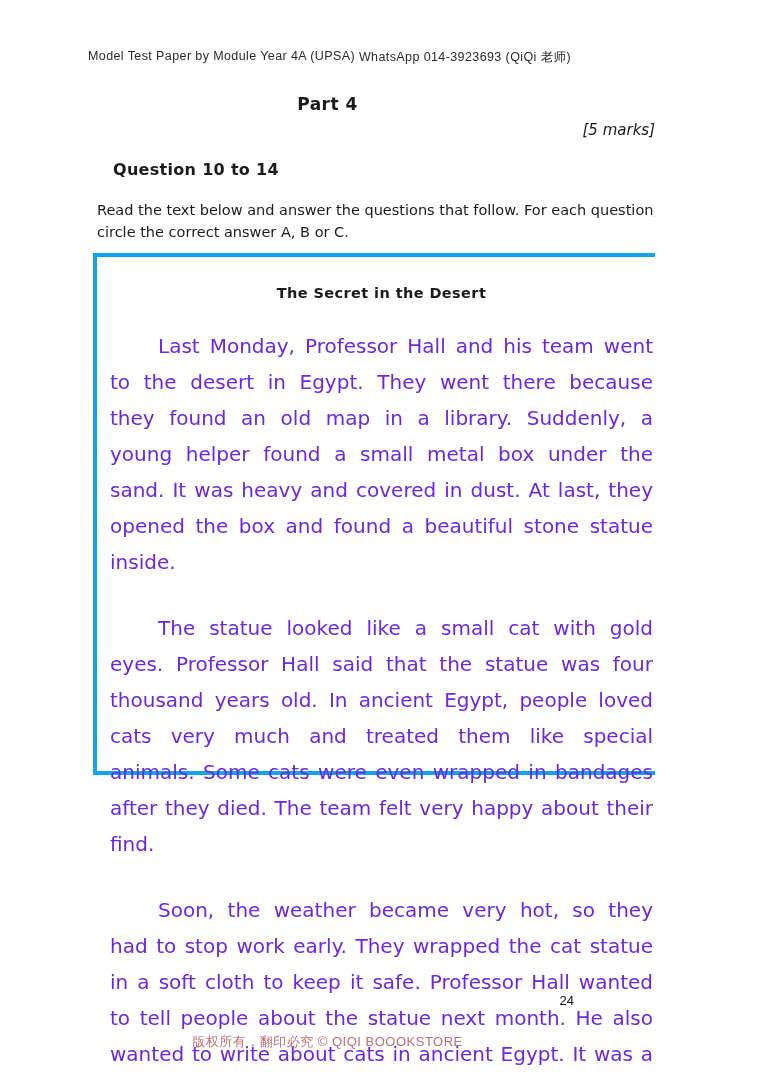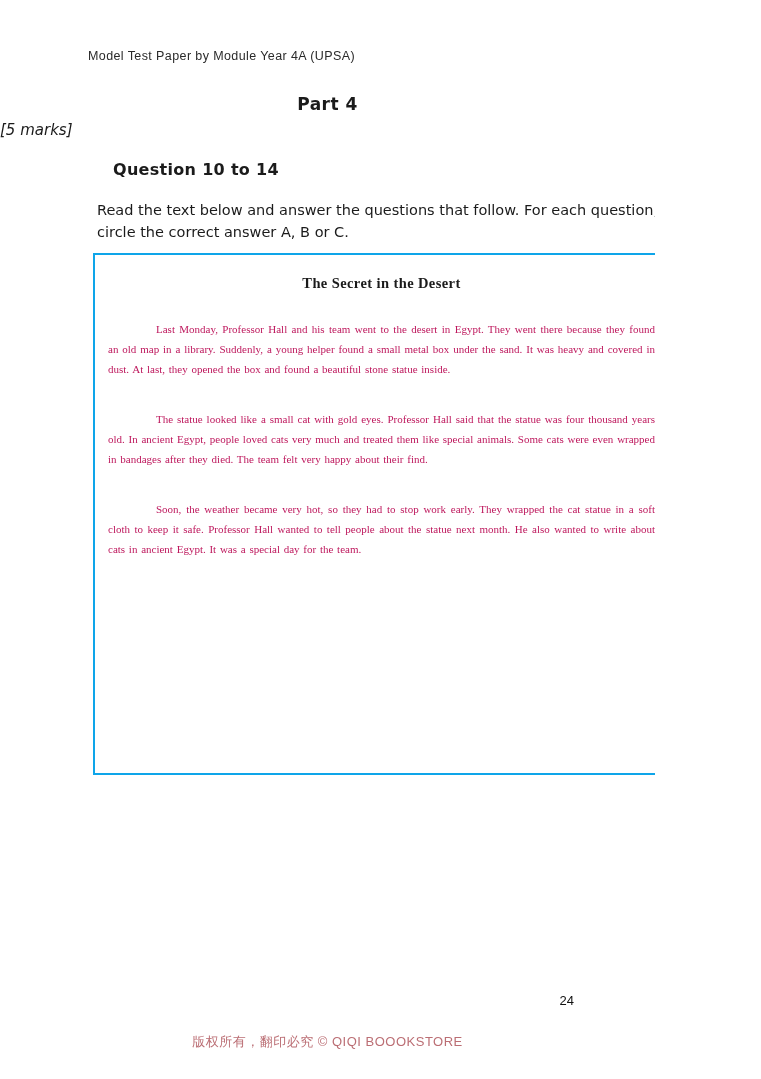--- a/index.html
+++ b/index.html
@@ -33,21 +33,21 @@
     text-align: center;
     font-weight: 700;
     font-size: 17px;
     letter-spacing: 0.5px;
   }
   .marks-label {
     position: absolute;
     top: 121px;
     left: 0;
     width: 100%;
-    text-align: left;
+    text-align: right;
     font-style: italic;
     font-size: 15px;
   }
   .question-heading {
     position: absolute;
     top: 160px;
     left: 97px;
     font-weight: 700;
     font-size: 16px;
     letter-spacing: 0.3px;
@@ -60,39 +60,38 @@
     width: 575px;
     font-size: 14.5px;
     line-height: 22px;
   }
   .passage-box {
     position: absolute;
     top: 253px;
     left: 93px;
     width: 577px;
     height: 522px;
-    border: 2px solid #0ea5e9;
-    padding: 4px 13px;
-    font-family: Liberation Serif, serif;
+    border: 4px solid #0ea5e9;
+    padding: 12px 13px;
   }
   .passage-title {
     margin-top: 16px;
     text-align: center;
     font-weight: 700;
     font-size: 14.5px;
     letter-spacing: 0.4px;
   }
   .passage-paragraph {
     margin-top: 27px;
-    font-size: 11px;
-    line-height: 20px;
+    font-size: 20px;
+    line-height: 36px;
     text-align: justify;
     text-indent: 48px;
     word-spacing: 1px;
-    color: #be185d;
+    color: #6d28d9;
   }
   .passage-paragraph + .passage-paragraph { margin-top: 30px; }
   .page-number {
     position: absolute;
     top: 993px;
     right: 81px;
     font-size: 13px;
     font-family: "Liberation Sans", sans-serif;
     color: #111111;
   }
@@ -107,20 +106,21 @@
     font-family: "Liberation Sans", sans-serif;
   }
 </style>
 </head>
 <body>
 
 <div class="page">
 
   <div class="header">
     <span>Model Test Paper by Module Year 4A (UPSA)</span>
+    <span>WhatsApp 014-3923693 (QiQi 老师)</span>
   </div>
 
   <div class="part-title">Part 4</div>
   <div class="marks-label">[5 marks]</div>
 
   <div class="question-heading">Question 10 to 14</div>
   <div class="question-instructions">Read the text below and answer the questions that follow. For each question, circle the correct answer A, B or C.</div>
 
   <div class="passage-box">
     <div class="passage-title">The Secret in the Desert</div>

